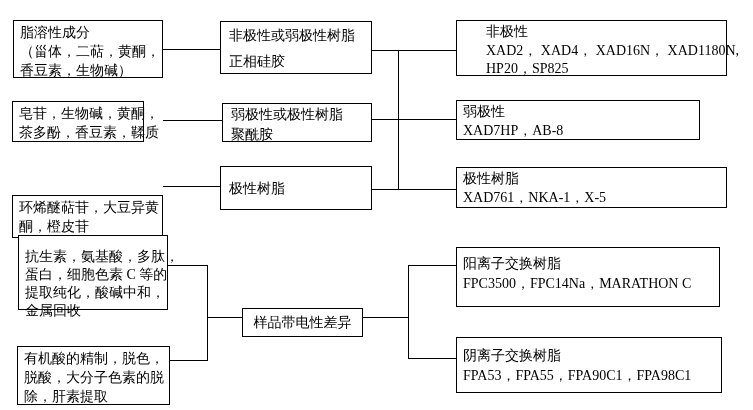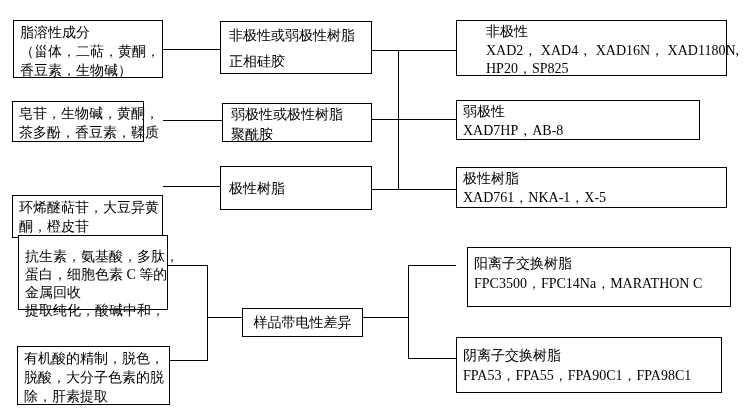--- a/index.html
+++ b/index.html
@@ -70,35 +70,35 @@
   </div>
 
   <div class="box right-box" style="left:456px;top:167px;width:271px;height:41px;">
     <div class="tl">极性树脂</div>
     <div class="tl">XAD761，NKA-1，X-5</div>
   </div>
 
   <div class="box left-box tight" style="left:18px;top:235px;width:150px;height:75px;">
     <div class="tl">抗生素，氨基酸，多肽，</div>
     <div class="tl">蛋白，细胞色素 C 等的</div>
+    <div class="tl">提取纯化，酸碱中和，</div>
     <div class="tl">金属回收</div>
-    <div class="tl">提取纯化，酸碱中和，</div>
   </div>
 
   <div class="box left-box" style="left:17px;top:346px;width:153px;height:59px;">
     <div class="tl">有机酸的精制，脱色，</div>
     <div class="tl">脱酸，大分子色素的脱</div>
     <div class="tl">除，肝素提取</div>
   </div>
 
   <div class="box hub-box" style="left:242px;top:308px;width:121px;height:29px;">
     <div class="tl">样品带电性差异</div>
   </div>
 
-  <div class="box right-box spaced" style="left:467px;top:247px;width:264px;height:60px;">
+  <div class="box right-box spaced" style="left:456px;top:247px;width:264px;height:60px;">
     <div class="tl">阳离子交换树脂</div>
     <div class="tl">FPC3500，FPC14Na，MARATHON C</div>
   </div>
 
   <div class="box right-box spaced" style="left:456px;top:337px;width:266px;height:56px;padding-top:8px;">
     <div class="tl">阴离子交换树脂</div>
     <div class="tl">FPA53，FPA55，FPA90C1，FPA98C1</div>
   </div>
 
   <div class="hline" style="left:163px;top:49px;width:57px;"></div>

